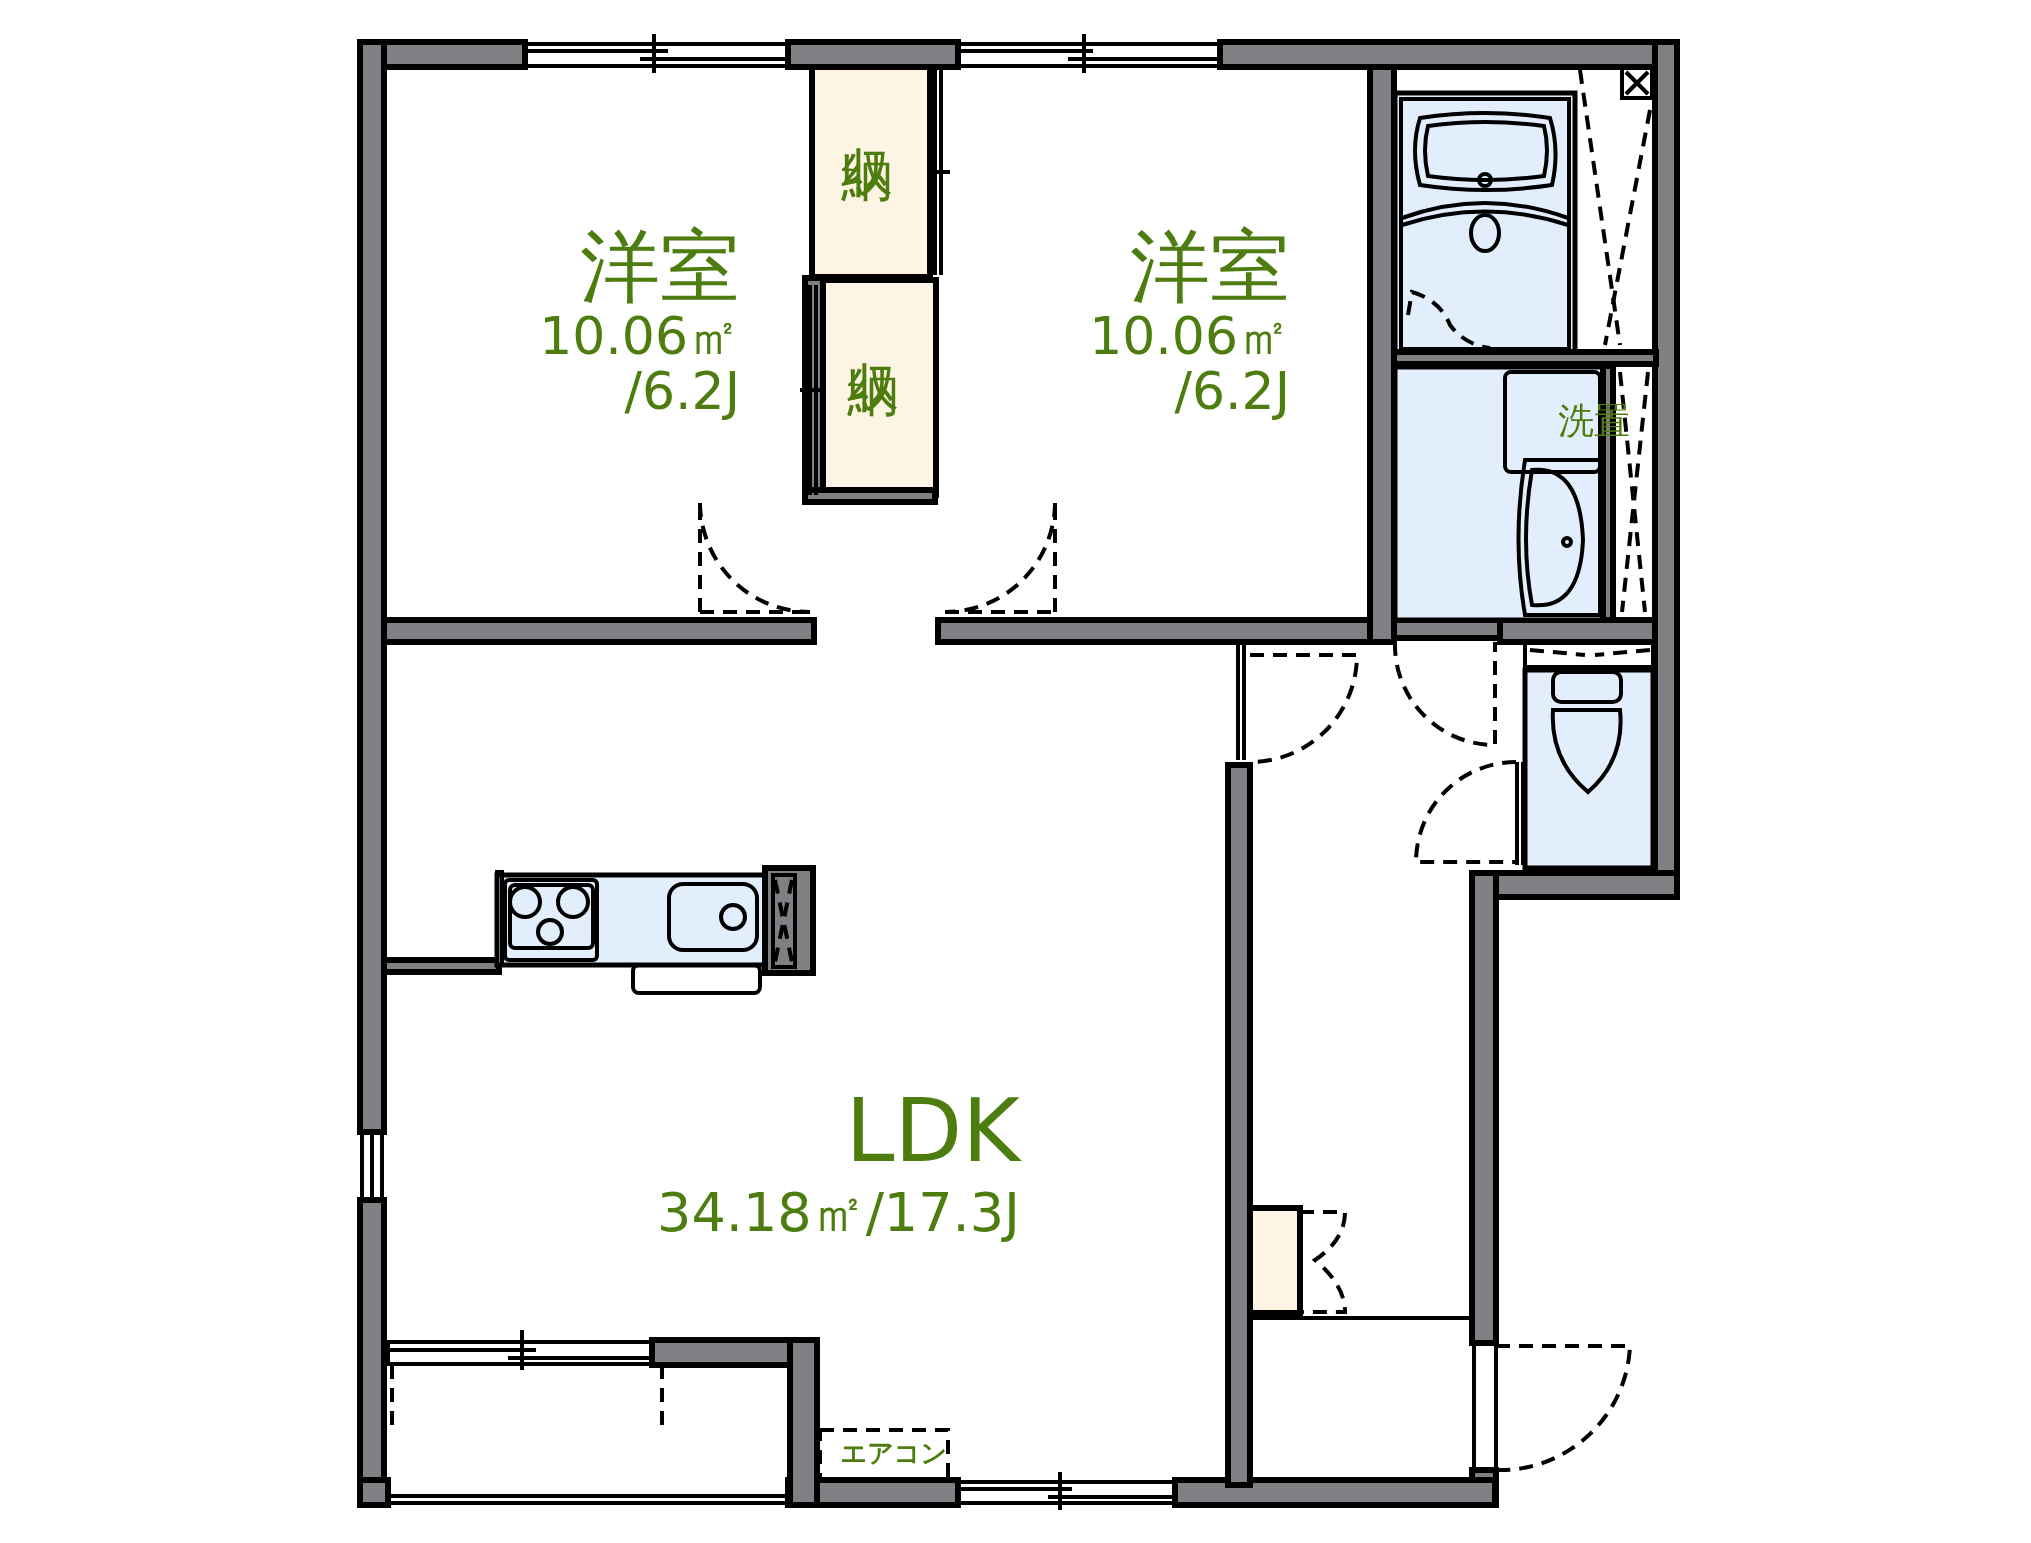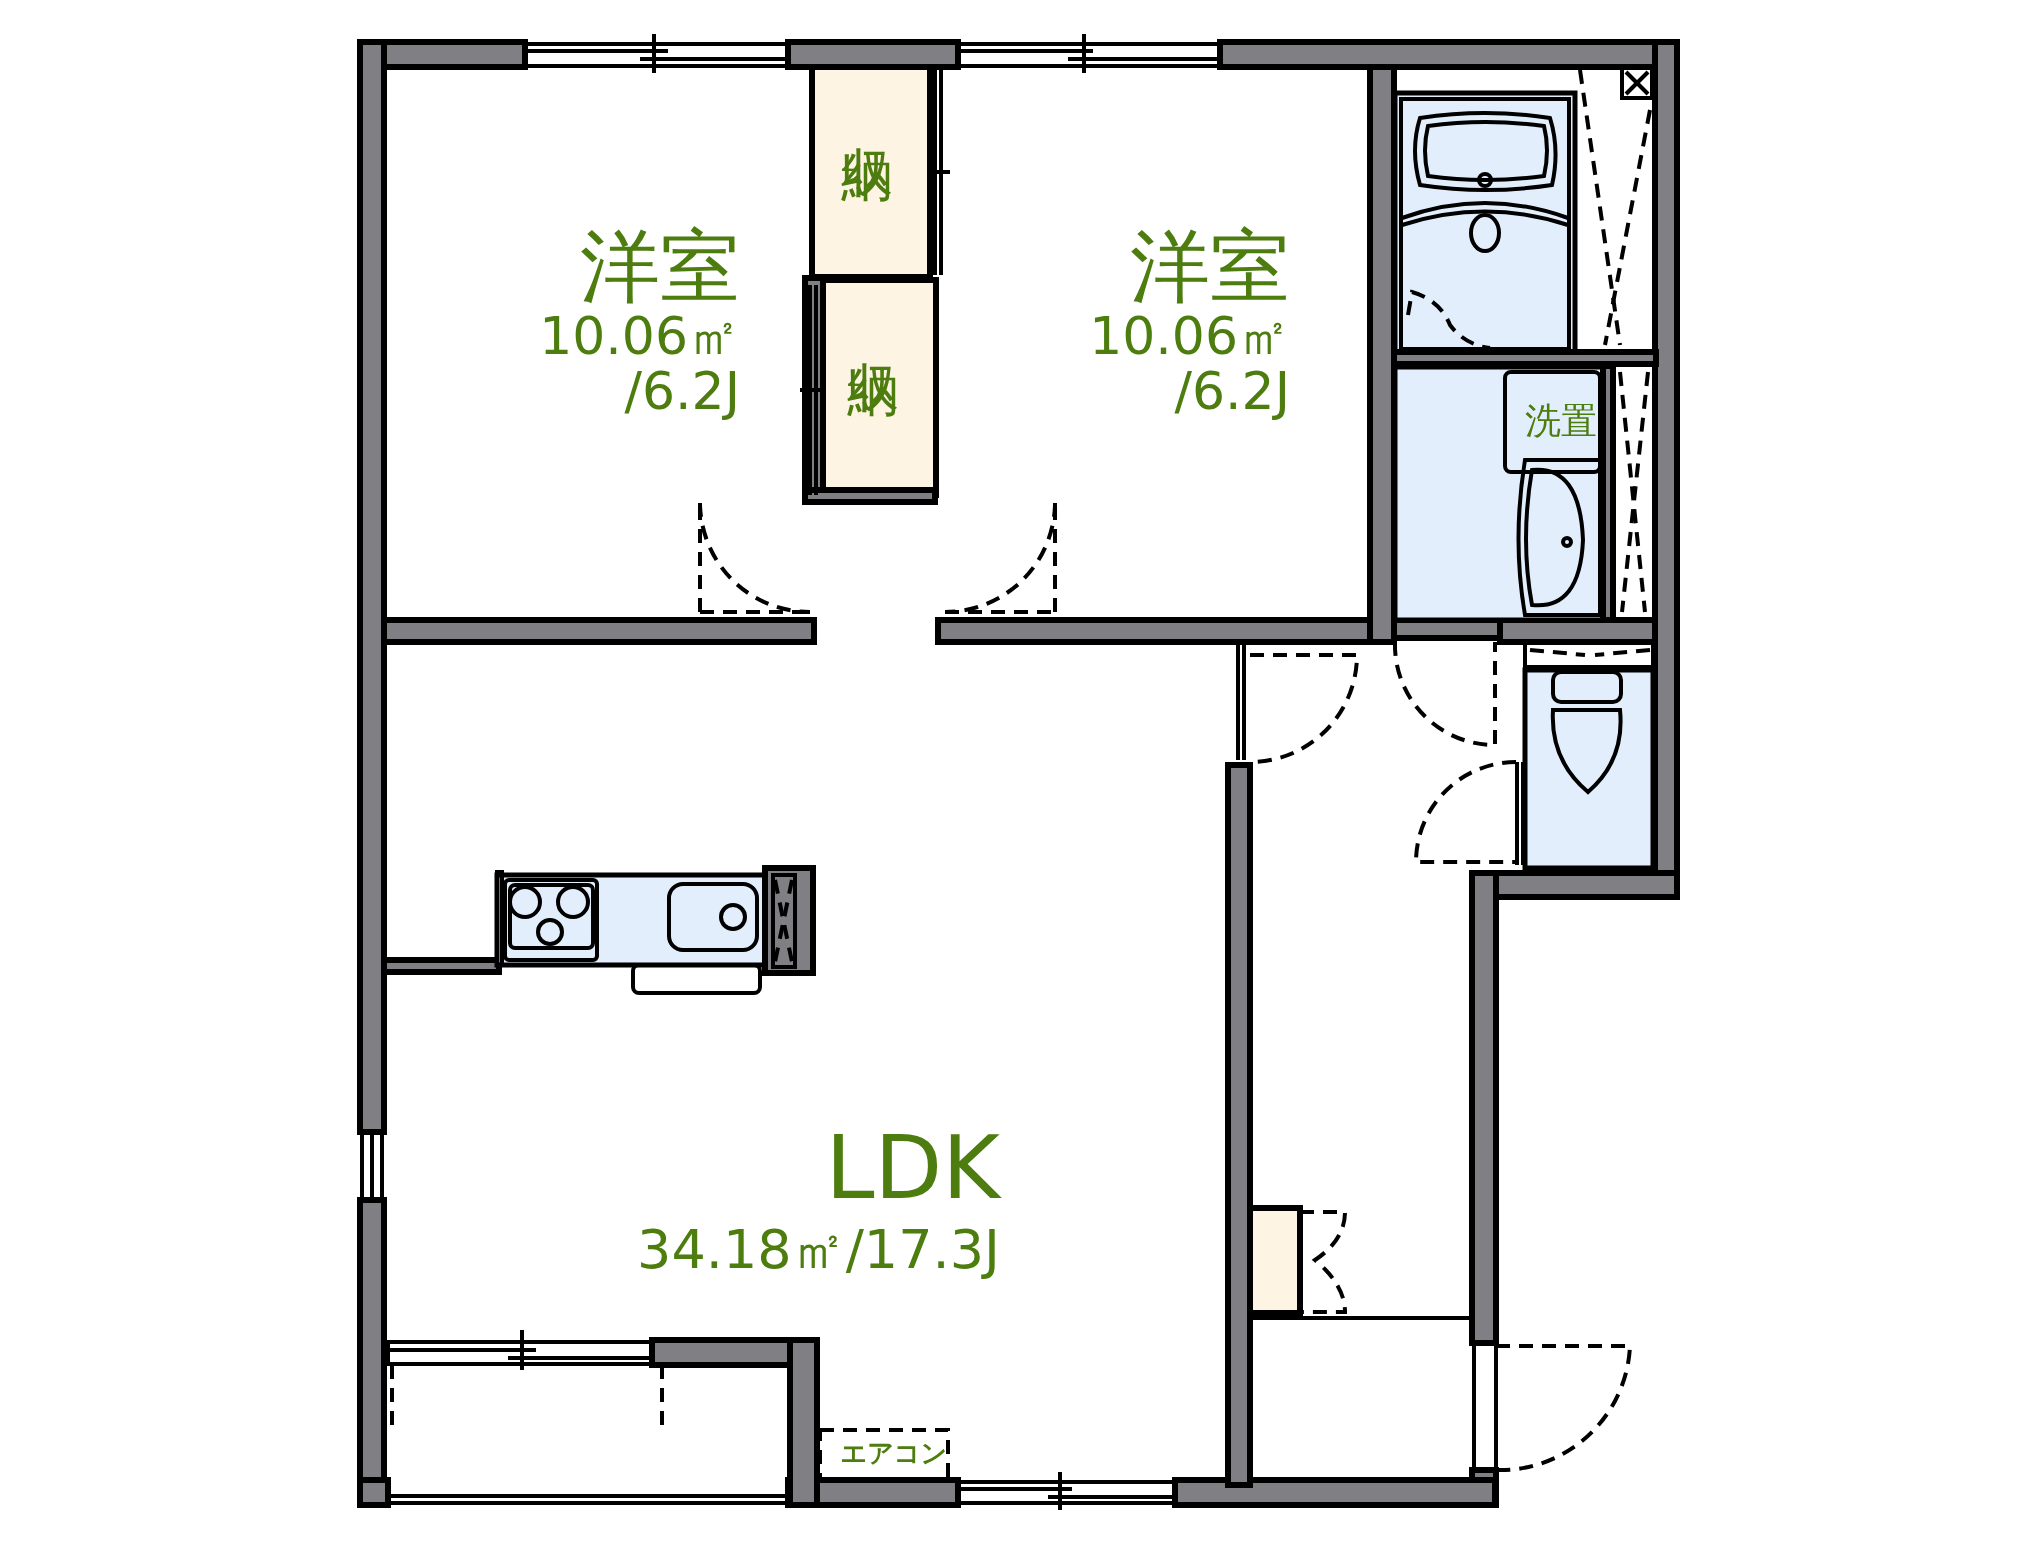--- a/index.html
+++ b/index.html
@@ -8,21 +8,21 @@
   .wall{fill:#808084;stroke:#000;stroke-width:6;}
   .line{fill:none;stroke:#000;stroke-width:4;}
   .dash{fill:none;stroke:#000;stroke-width:4;stroke-dasharray:14 9;}
   .wet{fill:#e3eefc;stroke:#000;stroke-width:5;}
   .store{fill:#fdf4e3;stroke:#000;stroke-width:6;}
   .fix{fill:none;stroke:#000;stroke-width:4;}
   .lbl{position:absolute;color:#4d7c0f;text-align:right;white-space:nowrap;line-height:1.05;font-family:"DejaVu Sans","Liberation Sans",sans-serif;}
   .room-name{font-size:80px;}
   .room-area{font-size:52px;}
   .vert{writing-mode:vertical-rl;font-size:52px;letter-spacing:6px;}
-  .small{font-size:36px;}
+  .small{font-size:36px;margin-left:33px;}
   .tiny{font-size:26px;}
 </style>
 </head>
 <body>
 
 <svg width="2031" height="1543" viewBox="0 0 2031 1543">
 
   <rect class="wall" x="360" y="42" width="165" height="25"></rect>
   <rect class="wall" x="788" y="42" width="170" height="25"></rect>
   <rect class="wall" x="1220" y="42" width="455" height="25"></rect>
@@ -194,21 +194,21 @@
   <div class="room-area">10.06㎡</div>
   <div class="room-area">/6.2J</div>
 </div>
 
 <div class="lbl" style="left:1020px;top:225px;width:270px;">
   <div class="room-name">洋室</div>
   <div class="room-area">10.06㎡</div>
   <div class="room-area">/6.2J</div>
 </div>
 
-<div class="lbl" style="left:540px;top:1085px;width:460px;margin-top:37px;">
+<div class="lbl" style="left:560px;top:1085px;width:460px;">
   <div class="room-name" style="font-size:88px;">LDK</div>
   <div class="room-area" style="font-size:54px;margin-top:8px;">34.18㎡/17.3J</div>
 </div>
 
 <div class="lbl vert" style="left:840px;top:105px;">収納</div>
 <div class="lbl vert" style="left:846px;top:320px;">収納</div>
 
 <div class="lbl small" style="left:1509px;top:402px;width:88px;">洗置</div>
 
 <div class="lbl tiny" style="left:823px;top:1440px;width:124px;font-weight:bold;">エアコン</div>

